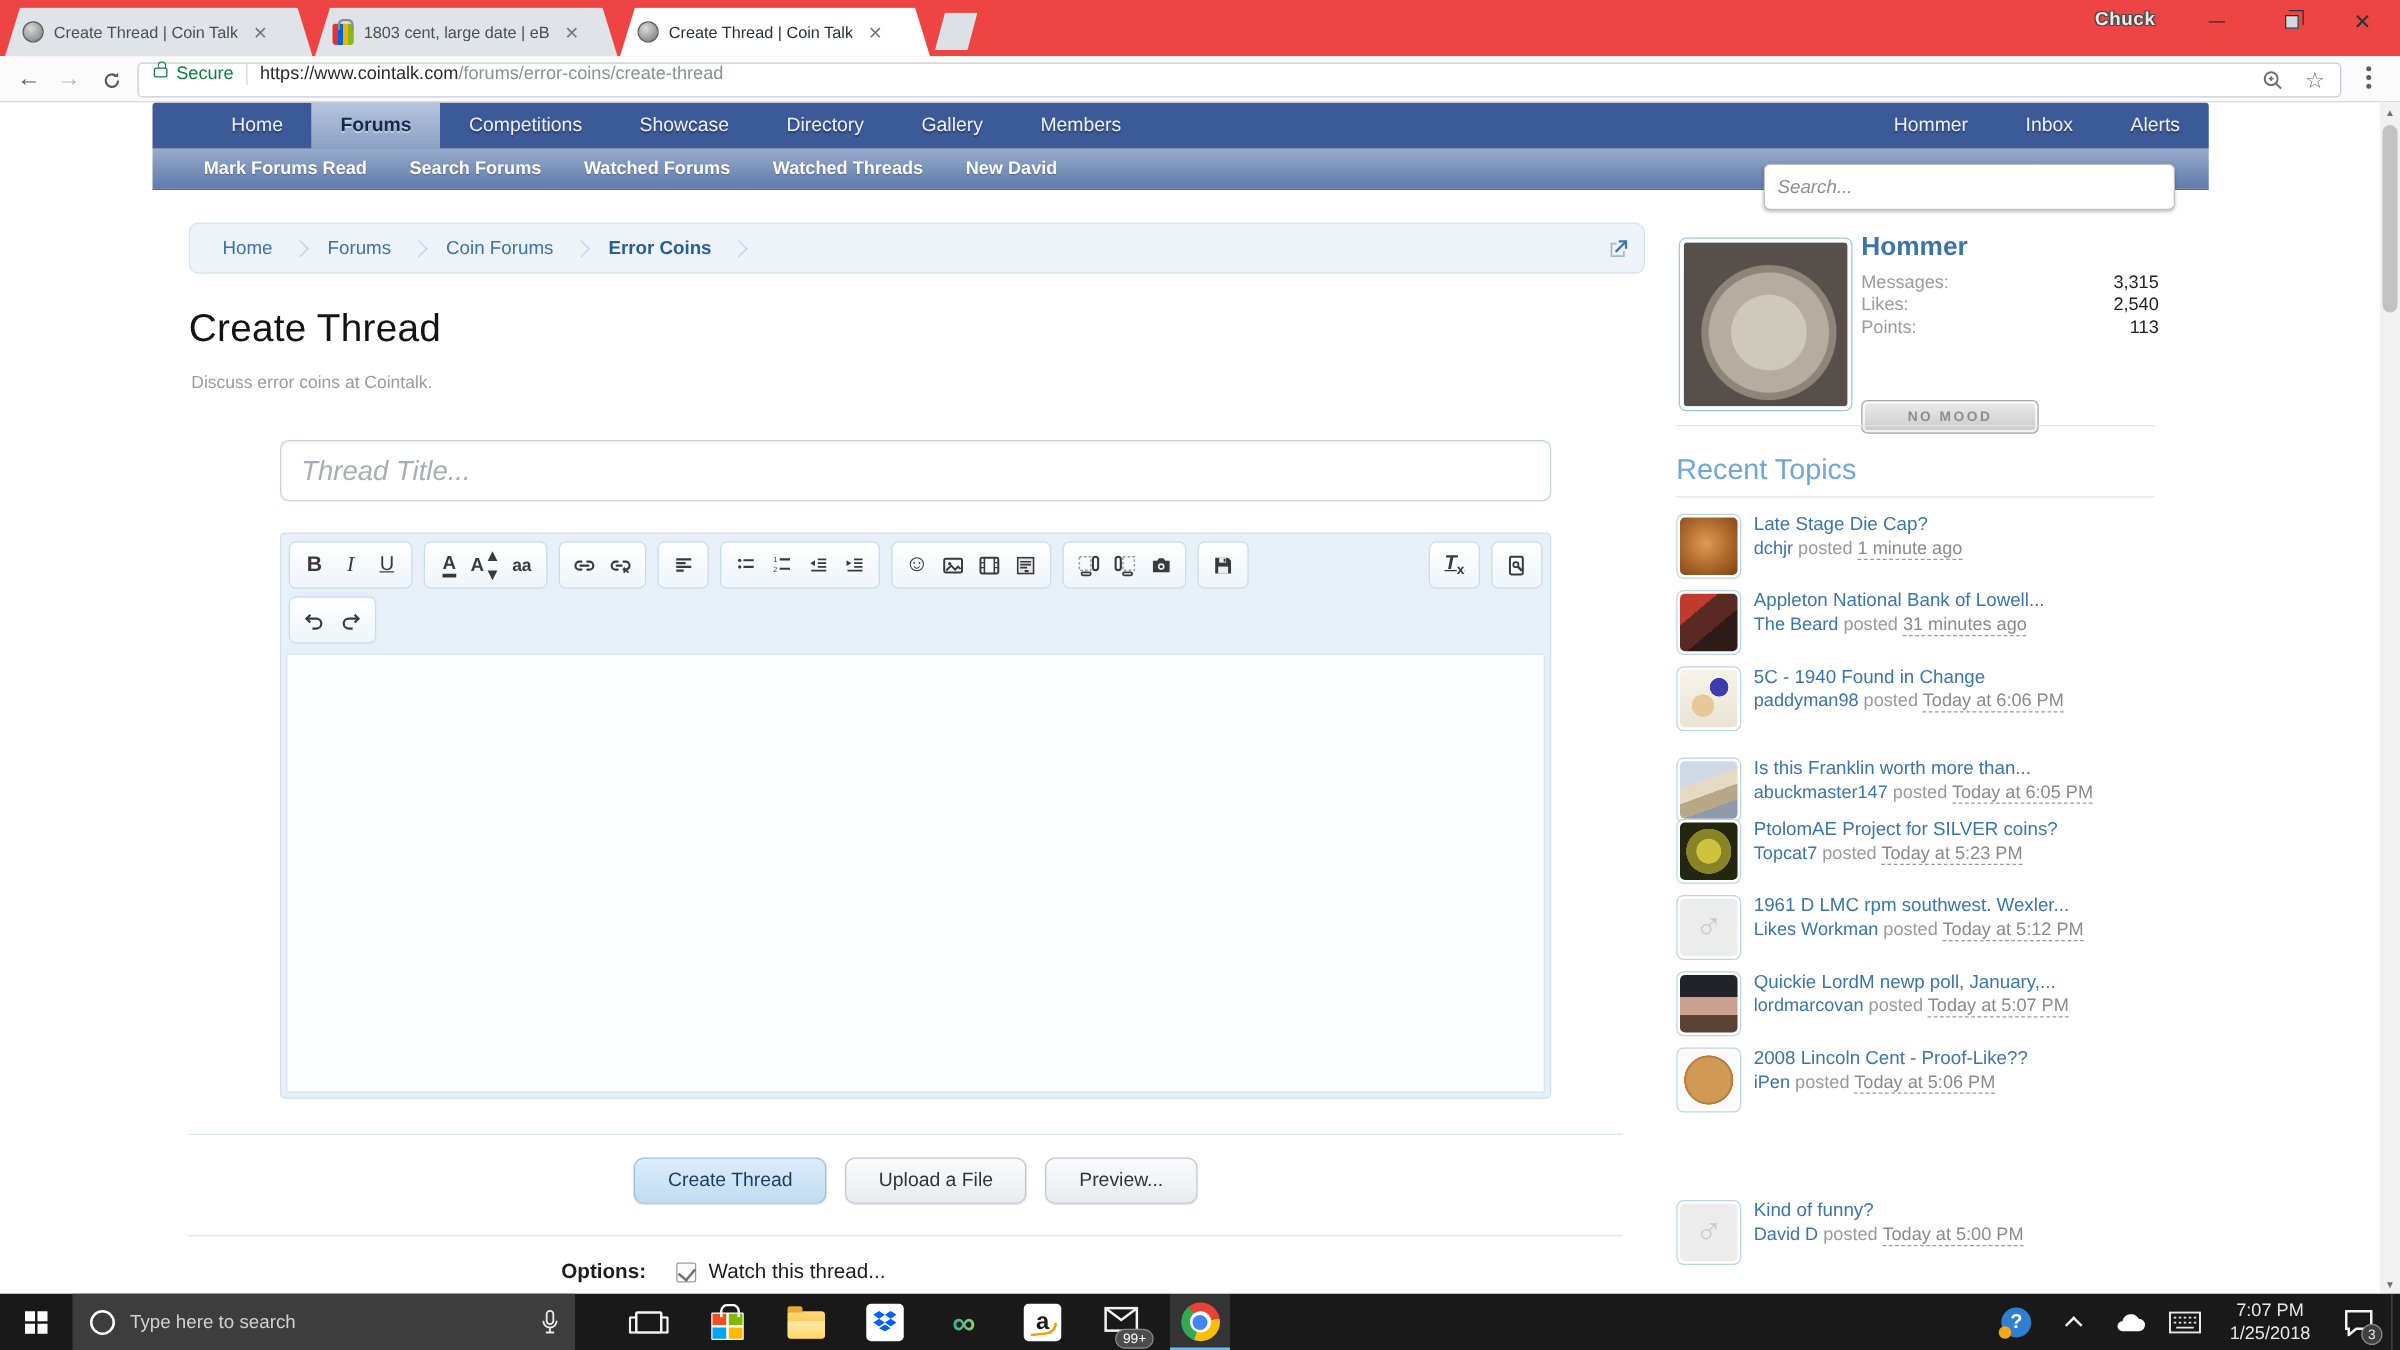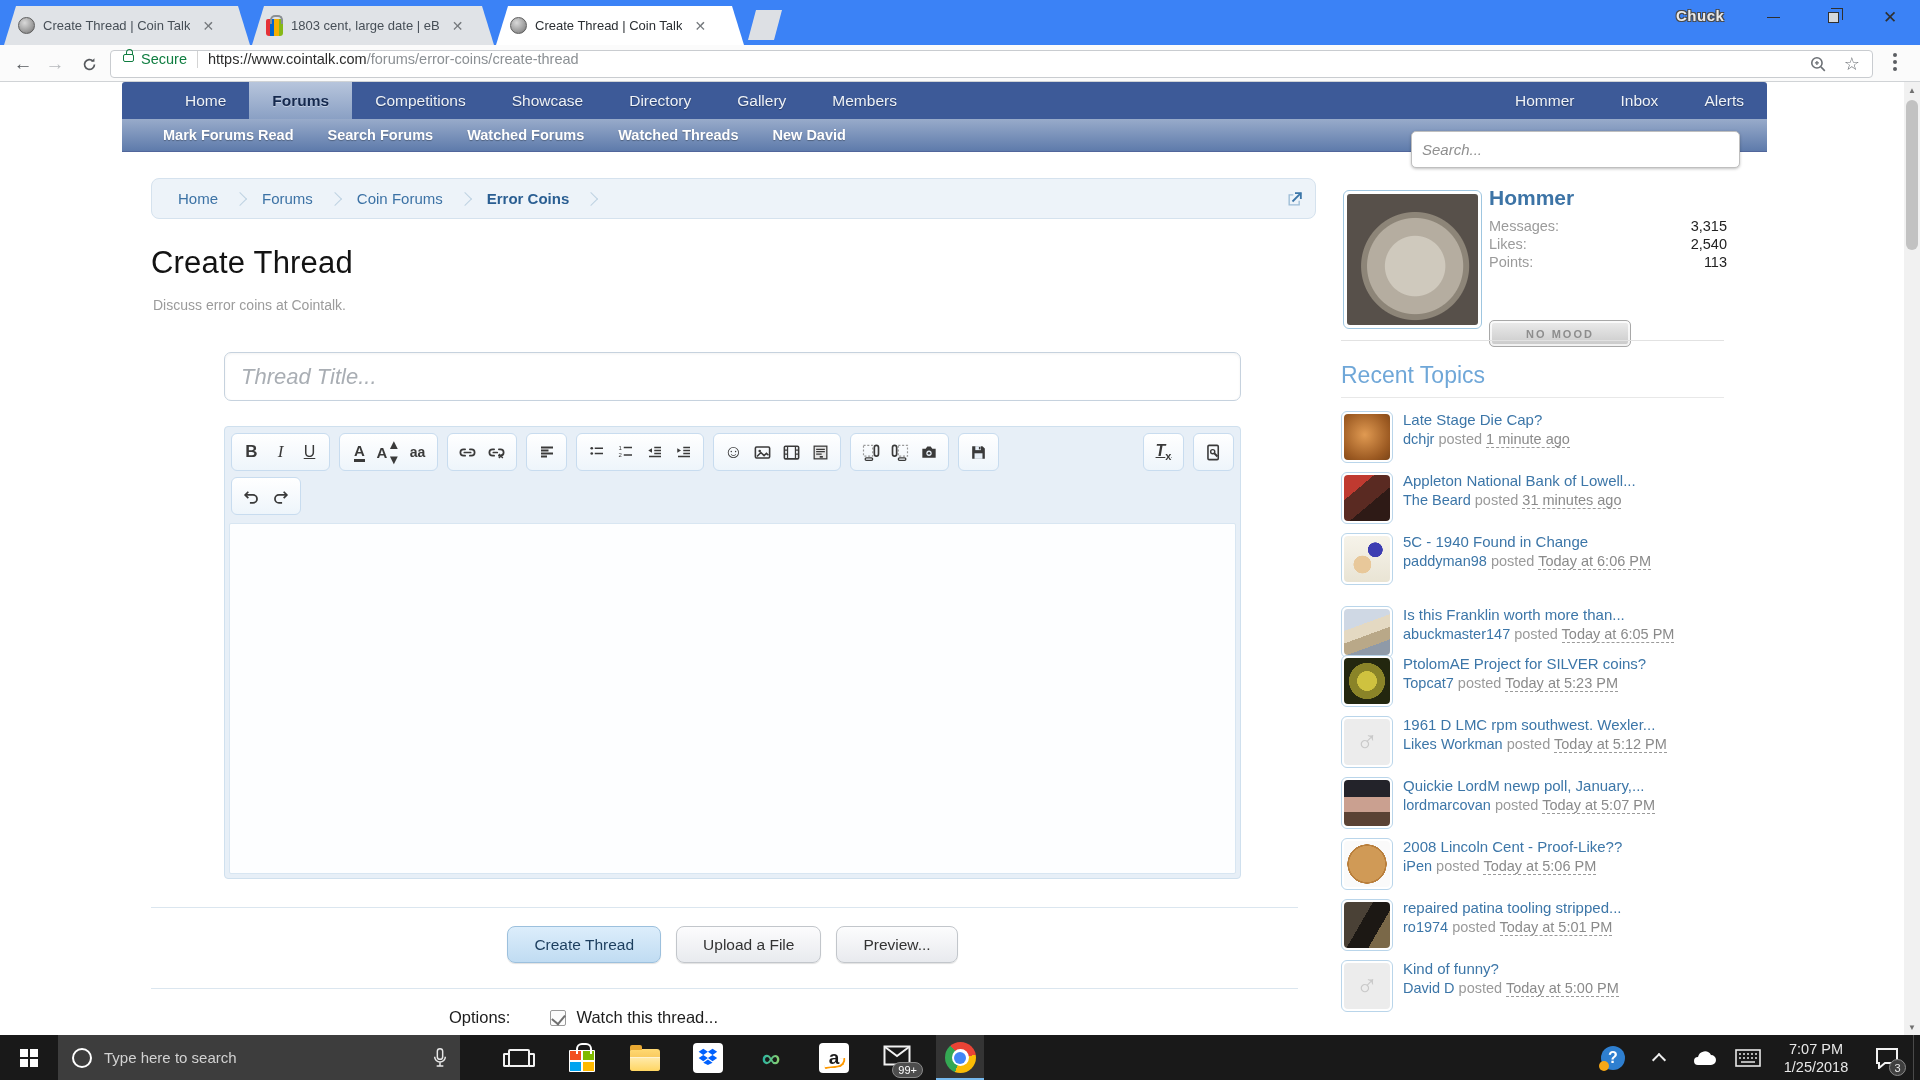--- a/index.html
+++ b/index.html
@@ -1,20 +1,20 @@
 <!DOCTYPE html>
 <html><head>
 <meta charset="utf-8">
 <style>
   * { margin:0; padding:0; box-sizing:border-box; }
   html,body { width:1920px; height:1080px; overflow:hidden; background:#fff;
     font-family:"Liberation Sans", sans-serif; }
 
   
-  #tabstrip { position:absolute; left:0; top:0; width:1920px; height:45px; background:#3b82f6;padding-left:42px; }
+  #tabstrip { position:absolute; left:0; top:0; width:1920px; height:45px; background:#ef4444;padding-left:42px; }
   .tab { position:absolute; top:6px; height:39px; display:flex; align-items:center; gap:8px;
          padding:0 12px 0 14px; background:#e0e3e7; color:#474f57; font-size:13px;
          clip-path:polygon(12px 0, calc(100% - 12px) 0, 100% 100%, 0 100%); }
   .tab.active { background:#fff; color:#2b2f33; }
   .tab-title { white-space:nowrap; overflow:hidden; max-width:170px; }
   .tab-close { font-size:14px; color:#75797d; margin-left:4px; line-height:1; }
   .fav-coin { width:17px; height:17px; border-radius:50%;
      background:radial-gradient(circle at 38% 32%, #d9d9d9, #9b9b9b 62%, #6d6d6d); border:1px solid #5d5d5d; flex:0 0 auto;}
   .fav-ebay { width:17px; height:17px; position:relative; flex:0 0 auto;
      background:linear-gradient(90deg,#e53238 0 25%,#0064d2 25% 50%,#f5af02 50% 75%,#86b817 75%);
@@ -104,21 +104,21 @@
 
   .form-divider { position:absolute; left:151px; width:1147px; height:0; border-top:1px solid #dbe6ef; }
   #divider-top { top:825px; } #divider-bottom { top:906px; }
 
   #buttons-row { position:absolute; left:224px; top:844px; width:1017px; display:flex; justify-content:center; gap:15px;}
   .btn { height:37px; border-radius:8px; font-size:15.5px; display:flex; align-items:center; padding:0 26px;
      border:1px solid #c2c6cb; background:linear-gradient(#fcfcfd,#e8eaee); color:#333; box-shadow:0 1px 1px rgba(0,0,0,.12);}
   .btn.primary { background:linear-gradient(#dcedfb,#c0dcf2); border-color:#9cc0dd; color:#1c3e5e; }
 
   #options-row { position:absolute; left:449px; top:926px; display:flex; align-items:center; font-size:16.5px; color:#1d1d1d;}
-  #options-label { margin-right:40px; }
+  #options-label { margin-right:24px;font-weight:bold; }
   .checkbox { width:16px; height:16px; border:1px solid #9a9a9a; border-radius:2px; background:#fcfcfc;
      position:relative; margin-right:10px; }
   .checkbox::after { content:""; position:absolute; left:3px; top:1px; width:7px; height:10px;
      border:solid #6e6e6e; border-width:0 2.5px 2.5px 0; transform:rotate(40deg); }
 
   
   #profile-card { position:absolute; left:1341px; top:104px; width:386px; }
   #profile-avatar { position:absolute; left:2px; top:4px; width:139px; height:139px; background:#fff;
      border:1px solid #9fc6e0; border-radius:6px; padding:3px; }
   #profile-avatar .img { width:100%; height:100%; border-radius:3px; }
@@ -561,27 +561,20 @@
     <div class="t-title">Quickie LordM newp poll, January,...</div>
     <div class="t-meta"><span class="author">lordmarcovan</span> <span>posted</span> <span class="time">Today at 5:07 PM</span></div>
   </div>
   <div class="topic" style="top:754px;">
     <div class="t-av">
         <div class="img" style="background:radial-gradient(circle at 50% 50%, #d09a56 0 55%, #b97f3c 56% 60%, #fafafa 61%)"></div>
       </div>
     <div class="t-title">2008 Lincoln Cent - Proof-Like??</div>
     <div class="t-meta"><span class="author">iPen</span> <span>posted</span> <span class="time">Today at 5:06 PM</span></div>
   </div>
-  <div class="topic" style="top:815px;">
-    <div class="t-av">
-        <div class="img" style="background:linear-gradient(120deg, #4a4136 0 40%, #1c1814 40% 70%, #7a6848 70%)"></div>
-      </div>
-    <div class="t-title">repaired patina tooling stripped...</div>
-    <div class="t-meta"><span class="author">ro1974</span> <span>posted</span> <span class="time">Today at 5:01 PM</span></div>
-  </div>
   <div class="topic" style="top:876px;">
     <div class="t-av">
         <div class="img" style="background:#ececec">♂</div>
       </div>
     <div class="t-title">Kind of funny?</div>
     <div class="t-meta"><span class="author">David D</span> <span>posted</span> <span class="time">Today at 5:00 PM</span></div>
   </div>
 
   <div id="scrollbar">
     <div class="sb-arrow" id="sb-up">▲</div>

